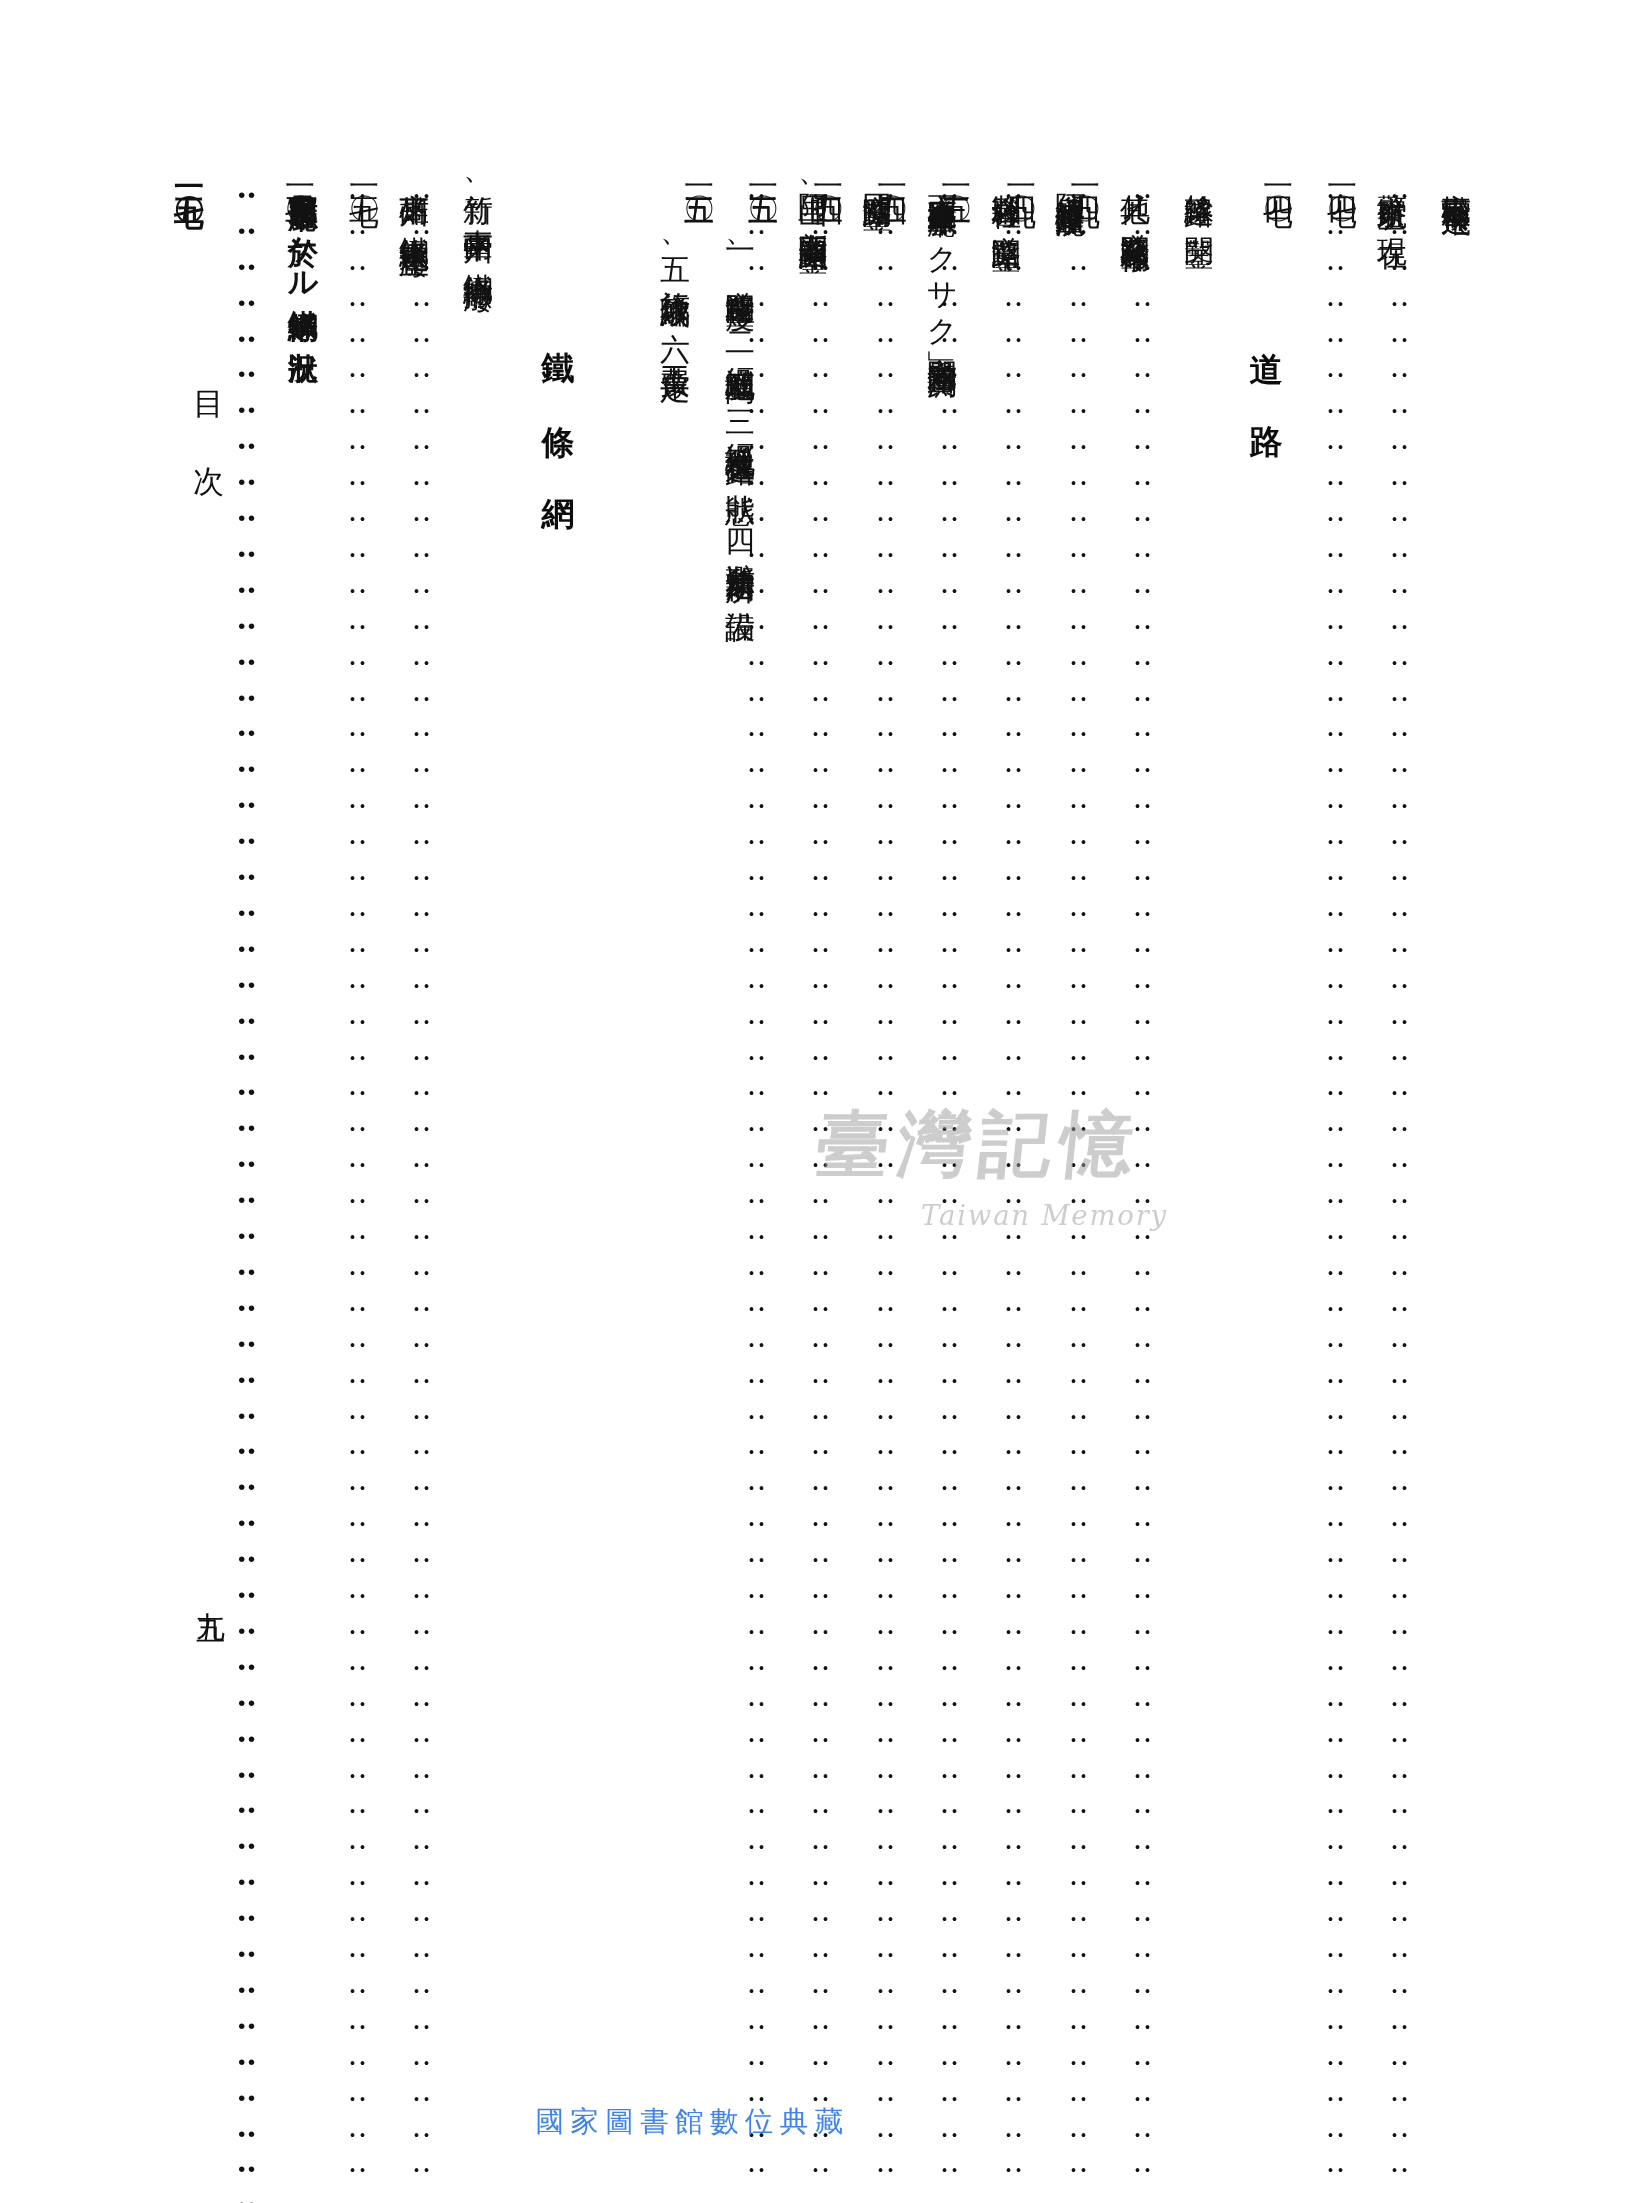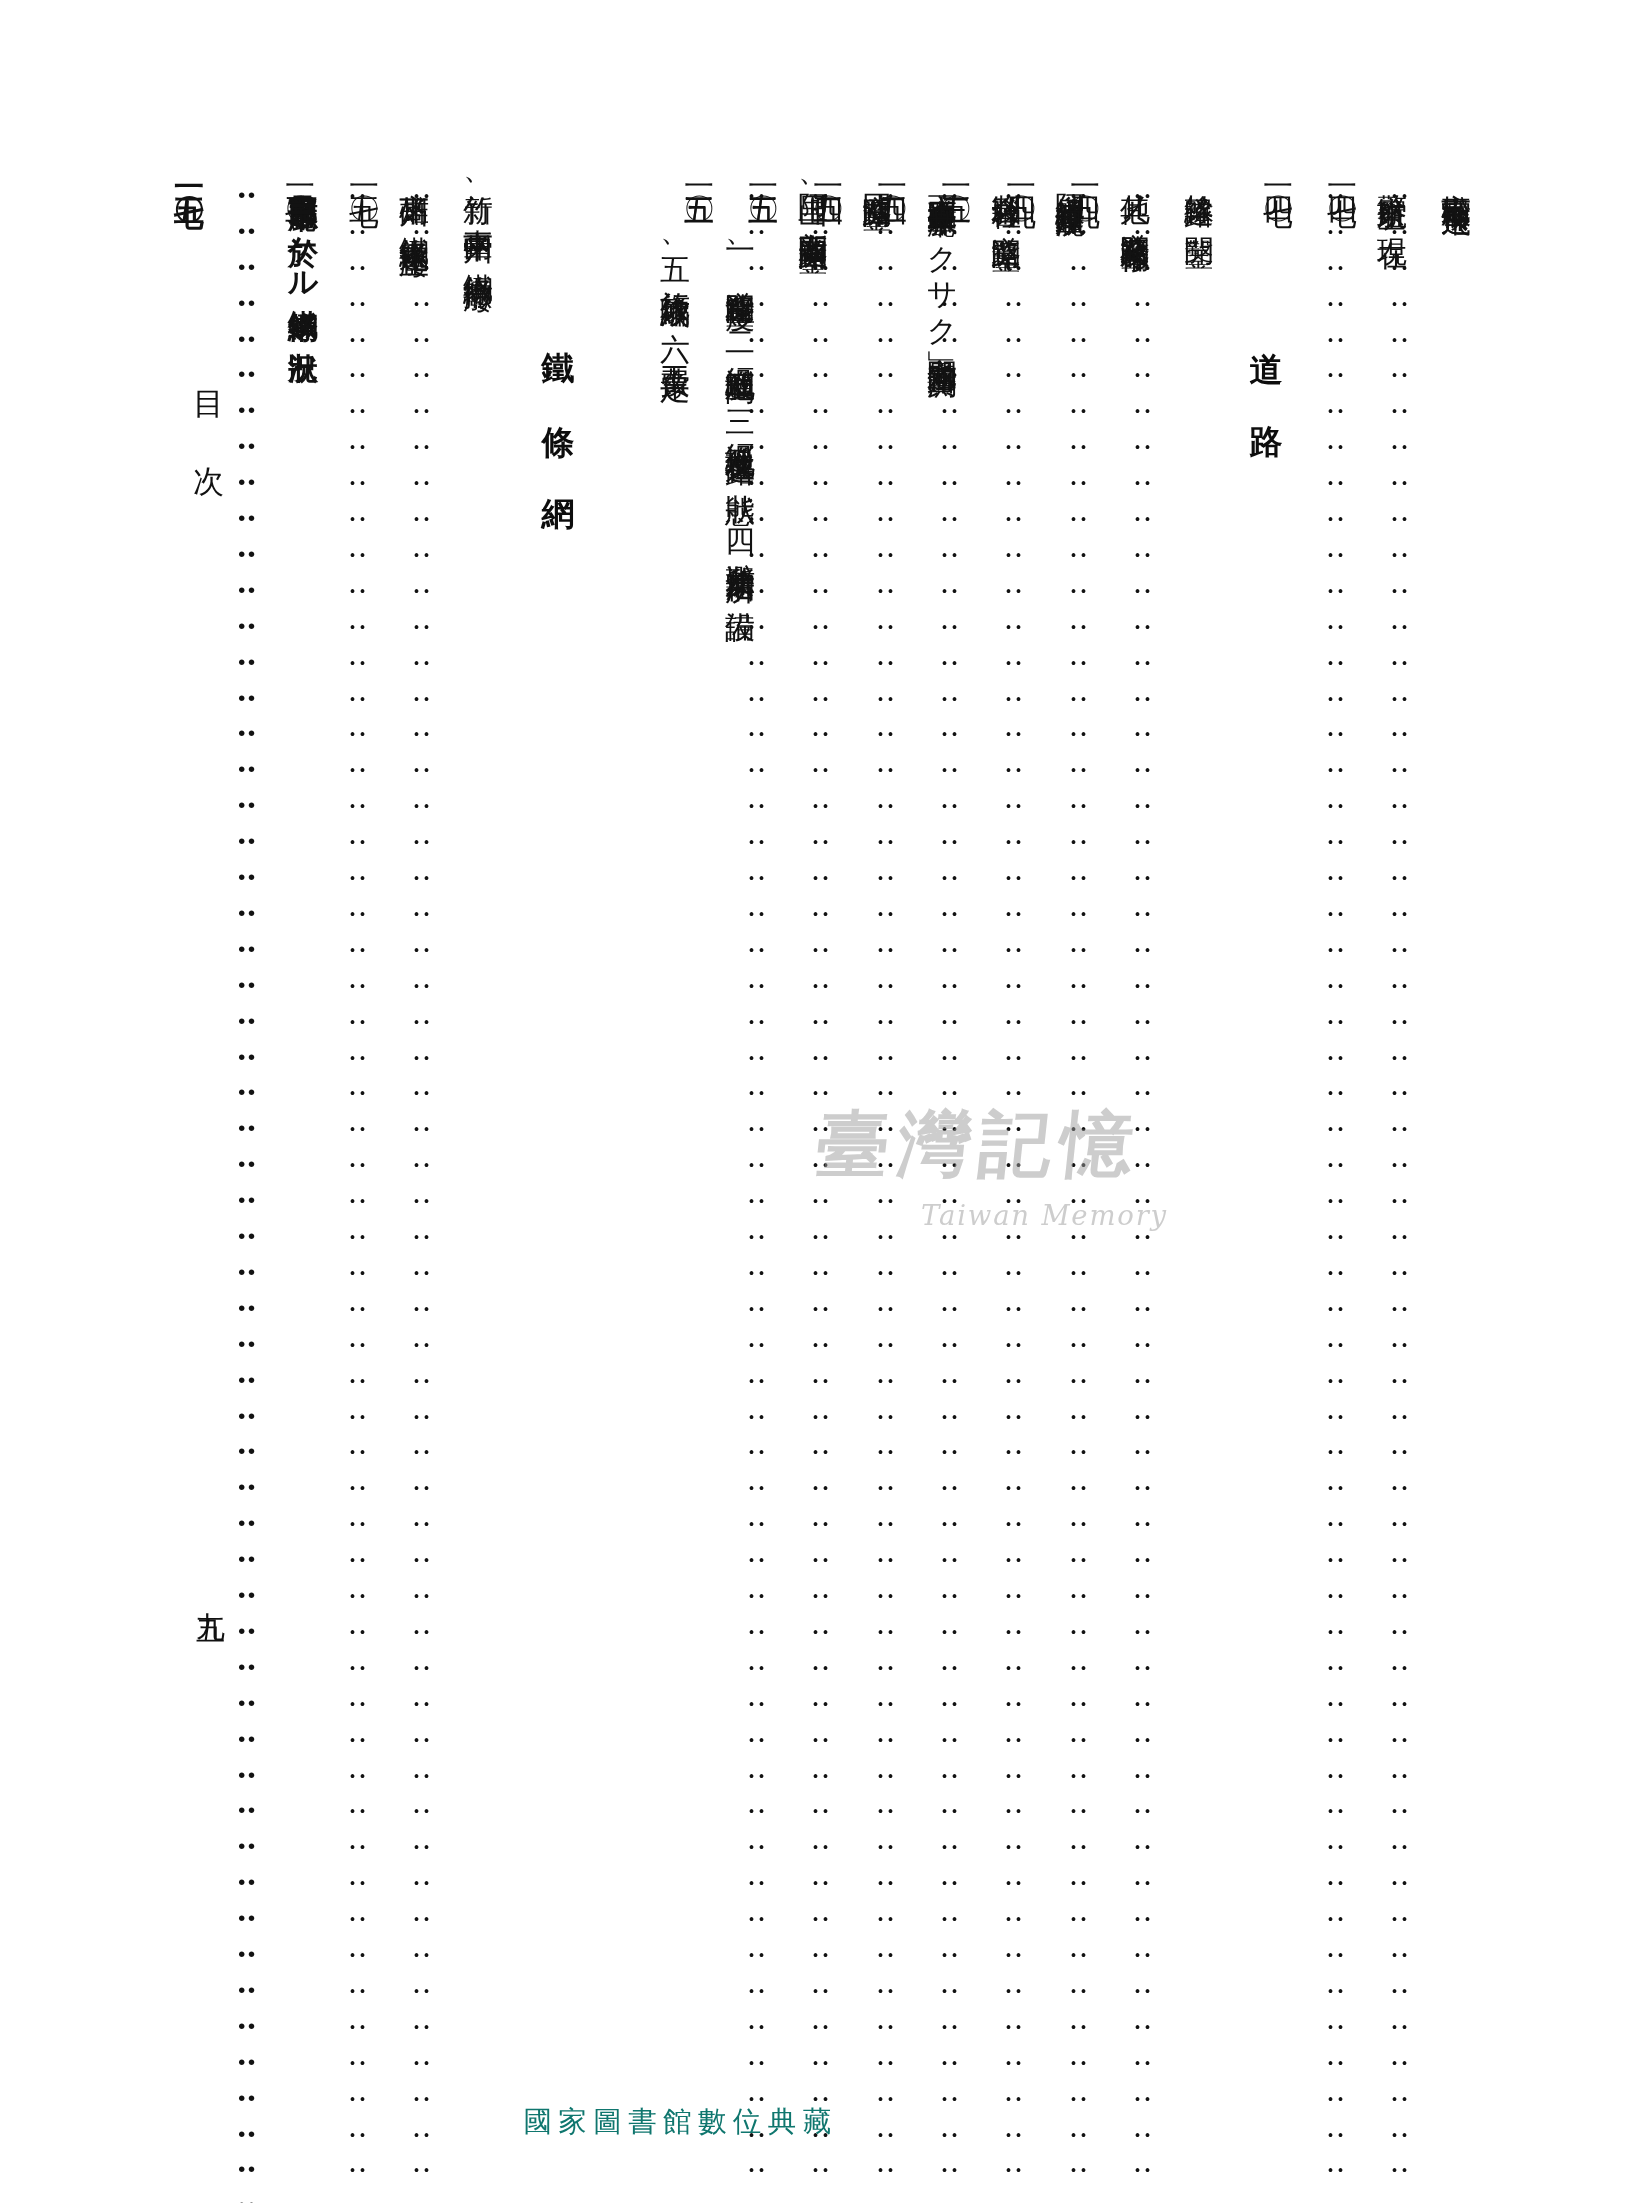--- a/index.html
+++ b/index.html
@@ -137,28 +137,28 @@
     color: #9c9c9c;
     letter-spacing: 1.8px;
     margin-top: 5.5px;
     margin-left: 104px;
     white-space: nowrap;
   }
 
   
   #footer-stamp {
     position: absolute;
-    left: 0;
+    left: 12px;
     top: 2103px;
     width: 1361px;
     text-align: center;
     font-family: "DejaVu Serif", "Liberation Serif", serif;
     font-size: 28.5px;
     letter-spacing: 6.4px;
-    color: #0f766e;
+    color: #3b82f6;
   }
 </style>
 </head>
 <body>
 
 <div id="page">
   <div id="scan-tint"></div>
 
   <div id="columns">
 

